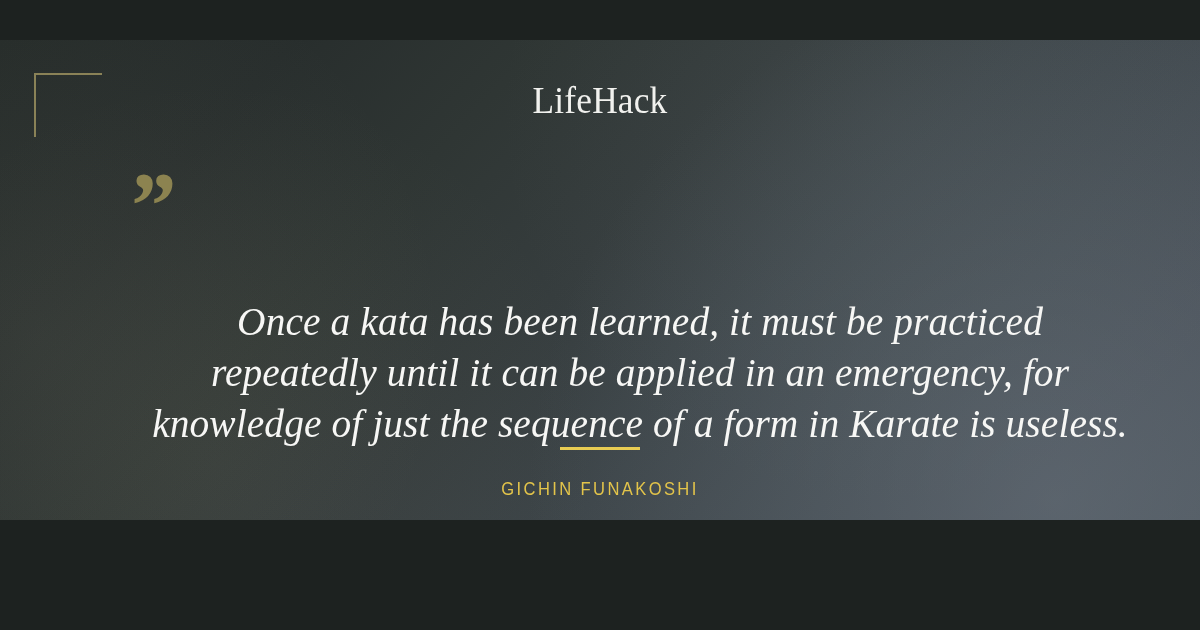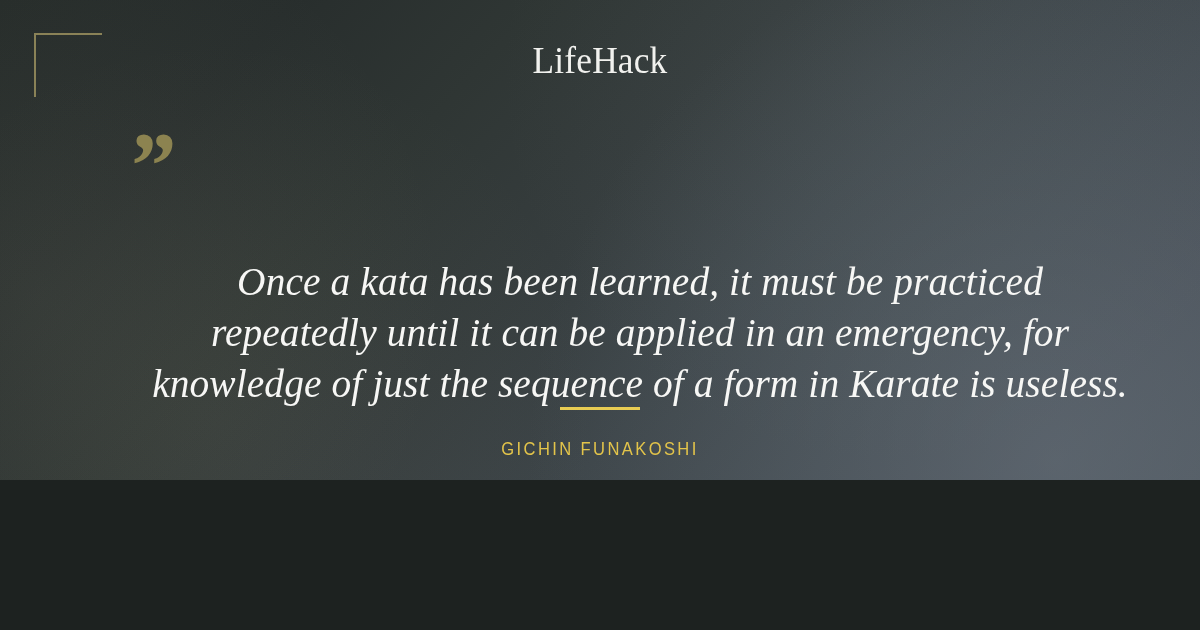--- a/index.html
+++ b/index.html
@@ -24,20 +24,21 @@
       radial-gradient(circle at 18% 88%, rgba(150,140,110,0.07) 0%, rgba(150,140,110,0) 36%),
       linear-gradient(133deg,
         #252b29 0%,
         #282e2d 18%,
         #2f3634 33%,
         #363d3e 48%,
         #3d4549 62%,
         #434b51 76%,
         #484f57 88%,
         #4b535b 100%);
+    margin-top: 40px;
   }
 
   
   .corner {
     position: absolute;
   }
   .corner .bar-h,
   .corner .bar-v {
     position: absolute;
     background: #8a8257;

